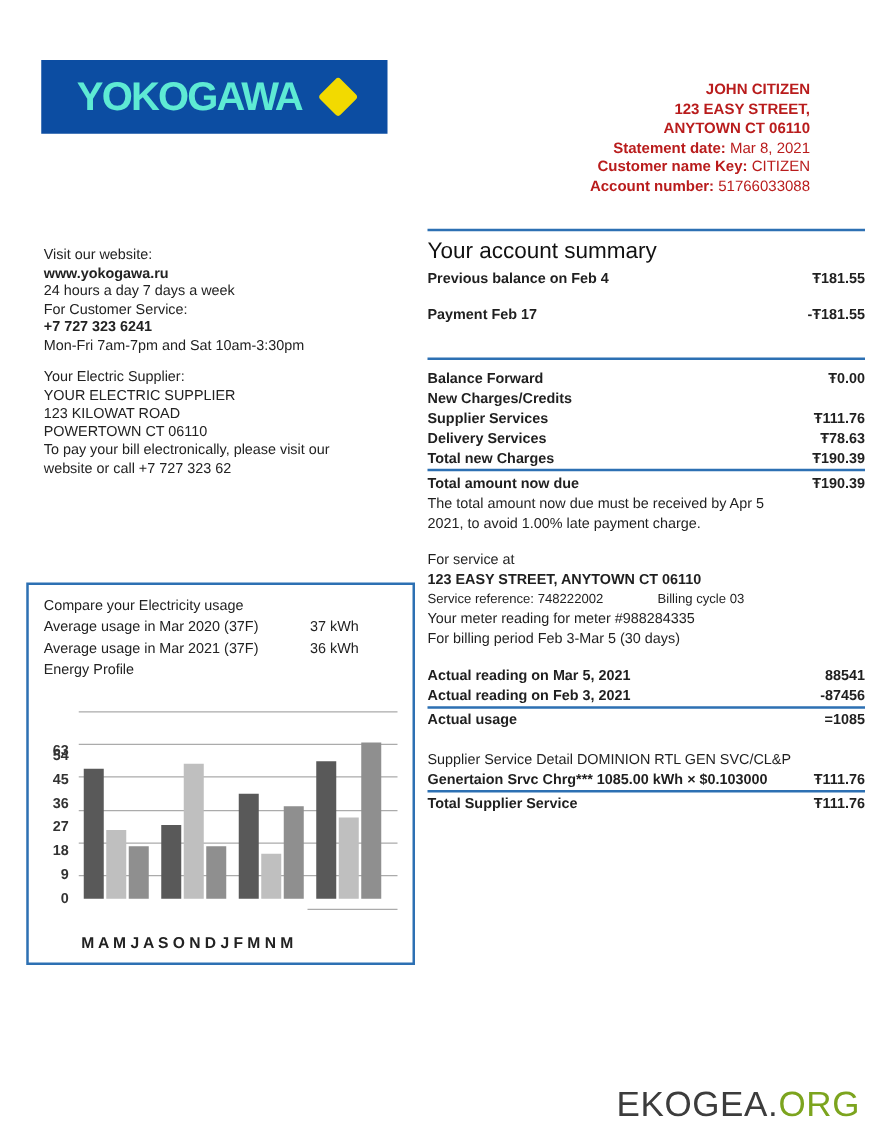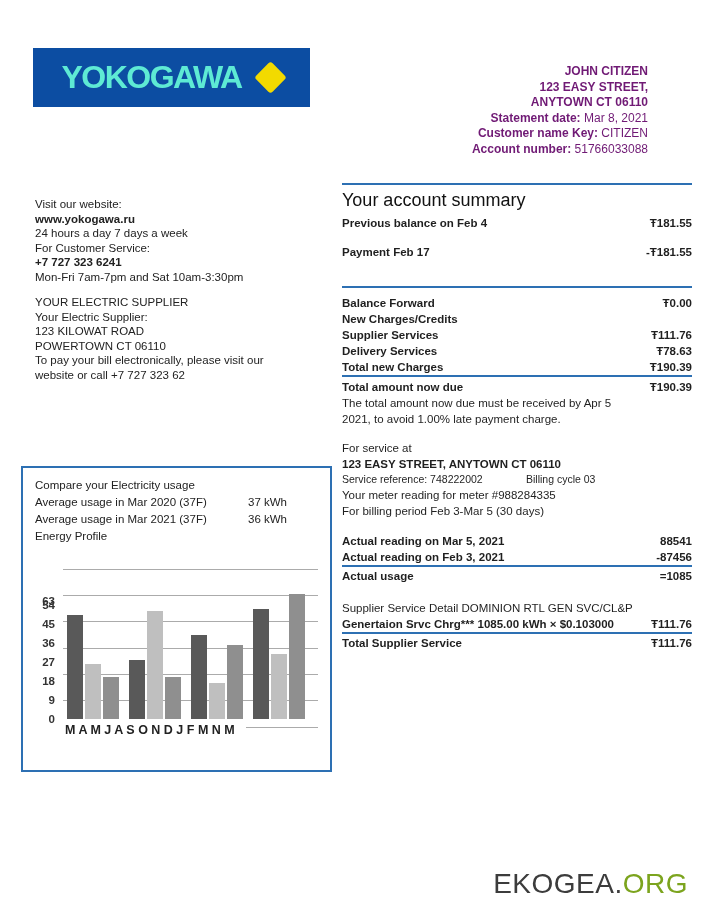--- a/index.html
+++ b/index.html
@@ -11,21 +11,21 @@
   .b{font-weight:700;}
 
   
   .logo-box{position:absolute;left:33px;top:48px;width:277px;height:59px;
     background:#0c4da2;display:flex;align-items:center;justify-content:center;}
   .logo-text{color:#5eead4;font-weight:700;font-size:32px;letter-spacing:-1.5px;line-height:1;padding-bottom:2px;text-align:center;}
   .logo-diamond{width:23px;height:23px;background:#f2da00;transform:rotate(45deg);border-radius:3px;margin-left:17px;}
 
   
   .recipient{position:absolute;top:64px;right:55px;text-align:right;
-    font-size:12px;line-height:15.5px;color:#701a75;}
+    font-size:12px;line-height:15.5px;color:#b91c1c;}
 
   
   .contact{position:absolute;left:35px;top:197px;font-size:11.5px;line-height:14.6px;color:#222;}
   .supplier{position:absolute;left:35px;top:295px;font-size:11.5px;line-height:14.6px;color:#222;}
 
   
   .summary{position:absolute;left:342px;top:183px;width:350px;font-size:11.5px;color:#1f1f1f;}
   .bluehr{height:2px;background:#2d70b3;}
   .sum-title{font-size:18px;font-weight:400;color:#111;margin:5px 0 4px;}
   .srow{display:flex;justify-content:space-between;line-height:16px;font-weight:bold;}
@@ -46,21 +46,21 @@
   .cb-row{display:flex;justify-content:space-between;width:252px;line-height:17px;}
   .plot-wrap{display:flex;margin-top:24px;}
   .yticks{position:relative;width:28px;height:150px;font-size:11.5px;font-weight:700;color:#333;}
   .yticks span{position:absolute;right:8px;line-height:12px;}
   .plot{position:relative;flex:1;height:150px;}
   .gridline{position:absolute;left:0;right:0;height:1px;background:#ababab;}
   .zero-seg{position:absolute;right:0;bottom:-9px;width:72px;height:1px;background:#ababab;}
   .bars{position:absolute;left:4px;bottom:0;display:flex;align-items:flex-end;gap:10px;}
   .bar-group{display:flex;align-items:flex-end;gap:2px;}
   .bar{width:16px;}
-  .xlabels{margin:4px 0 0 30px;font-size:12.5px;font-weight:700;color:#222;white-space:nowrap;}
+  .xlabels{margin:28px 0 0 30px;font-size:12.5px;font-weight:700;color:#222;white-space:nowrap;}
 
   
   .brand{position:absolute;right:15px;top:868px;font-size:28px;letter-spacing:0.5px;color:#3c3c3c;}
   .brand .org{color:#7ca41e;}
 </style>
 </head>
 <body>
 
 <div class="page">
 
@@ -81,22 +81,22 @@
   <div class="contact">
     <div>Visit our website:</div>
     <div class="b">www.yokogawa.ru</div>
     <div>24 hours a day 7 days a week</div>
     <div>For Customer Service:</div>
     <div class="b">+7 727 323 6241</div>
     <div>Mon-Fri 7am-7pm and Sat 10am-3:30pm</div>
   </div>
 
   <div class="supplier">
+    <div>Your Electric Supplier:</div>
     <div>YOUR ELECTRIC SUPPLIER</div>
-    <div>Your Electric Supplier:</div>
     <div>123 KILOWAT ROAD</div>
     <div>POWERTOWN CT 06110</div>
     <div>To pay your bill electronically, please visit our</div>
     <div>website or call +7 727 323 62</div>
   </div>
 
   <div class="summary">
     <div class="bluehr"></div>
     <div class="sum-title">Your account summary</div>
 

